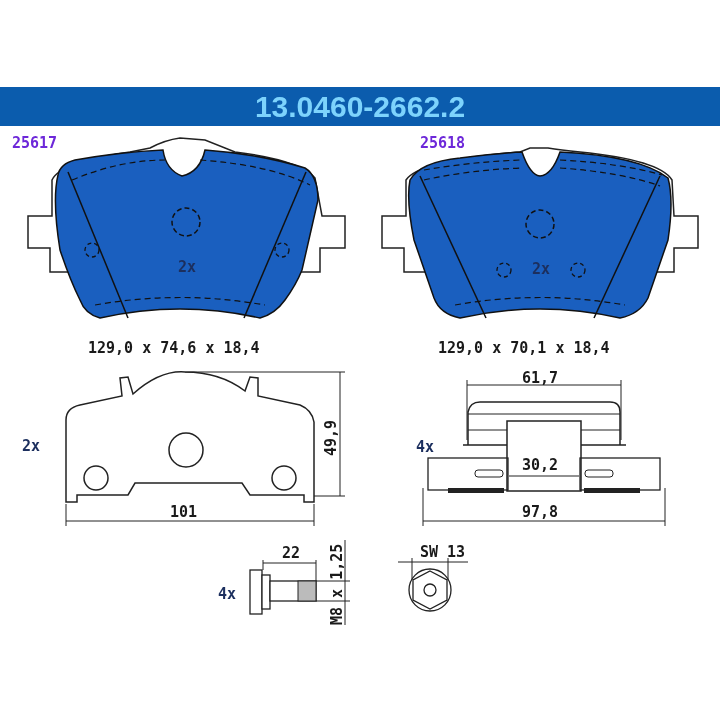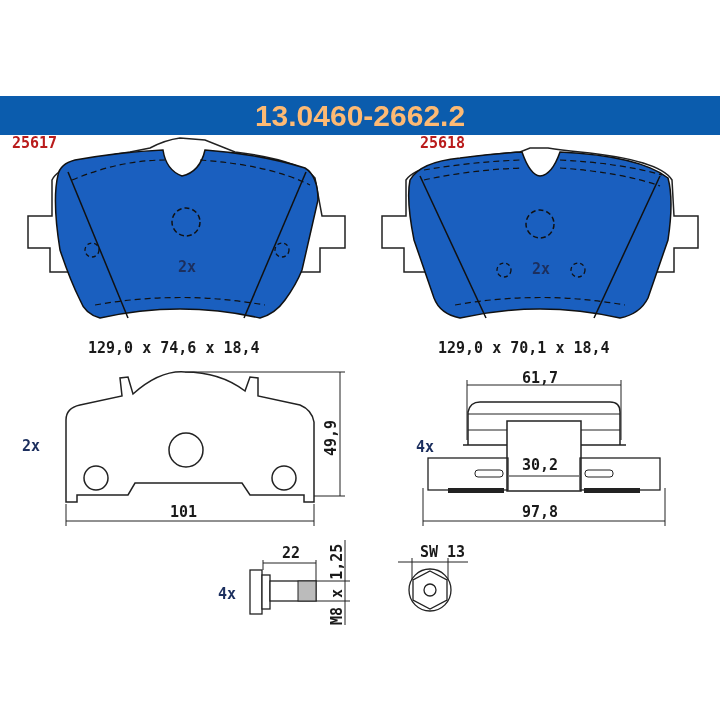--- a/index.html
+++ b/index.html
@@ -1,19 +1,19 @@
 <!DOCTYPE html>
 <html><head>
 <meta charset="utf-8">
 <style>
   html, body { margin:0; padding:0; background:#ffffff; }
   body { width:720px; height:720px; position:relative; overflow:hidden; font-family:"Liberation Sans", sans-serif; }
-  .banner { position:absolute; left:0; top:96px; width:720px; height:39px; background:#0b5cad; color:#fdba74; display:flex; align-items:center; justify-content:center; font-weight:bold; font-size:30px; letter-spacing:0px; }
+  .banner { position:absolute; left:0; top:87px; width:720px; height:39px; background:#0b5cad; color:#7dd3fc; display:flex; align-items:center; justify-content:center; font-weight:bold; font-size:30px; letter-spacing:0px; }
   .banner span { margin:0 14px; }
-  .label { position:absolute; font-family:"DejaVu Sans Mono", monospace; font-weight:bold; font-size:15px; color:#b91c1c; }
+  .label { position:absolute; font-family:"DejaVu Sans Mono", monospace; font-weight:bold; font-size:15px; color:#6d28d9; }
   svg { position:absolute; left:0; top:0; }
   .dim { font-family:"DejaVu Sans Mono", monospace; font-weight:bold; font-size:15px; fill:#1a1a1a; }
   .qtysvg { font-family:"DejaVu Sans Mono", monospace; font-weight:bold; font-size:15px; fill:#1c2f5e; }
 </style>
 </head>
 <body>
 
 <div class="banner">
   <span>13.0460-2662.2</span>
 </div>

